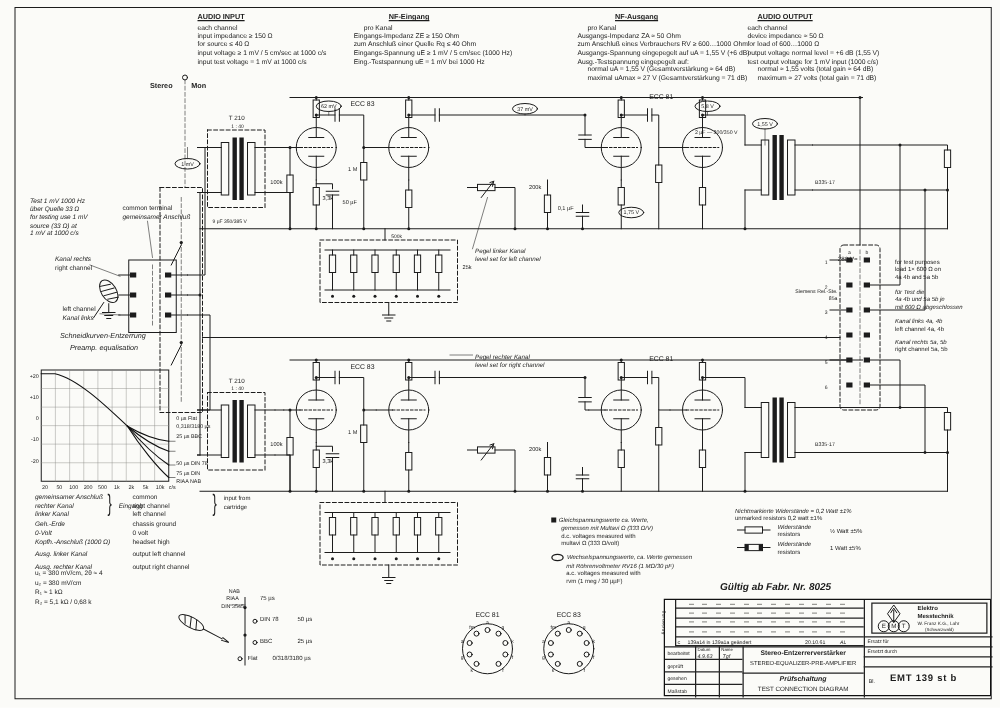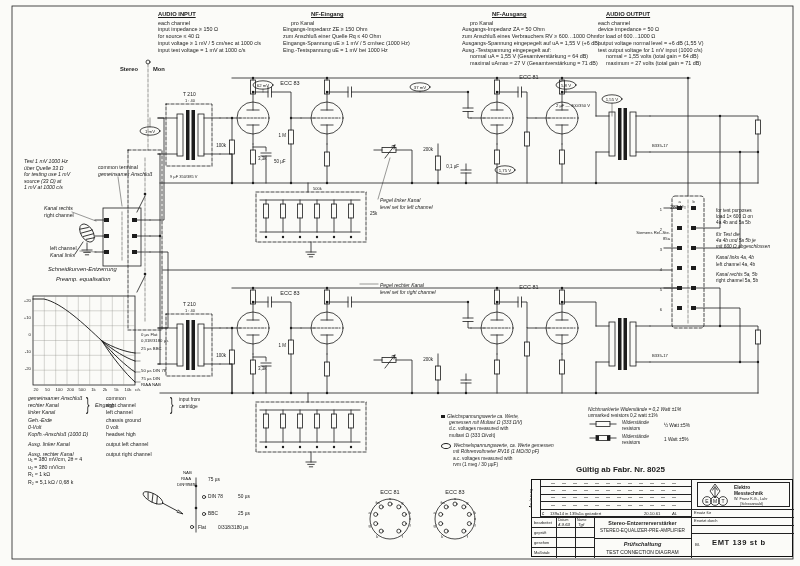--- a/index.html
+++ b/index.html
@@ -548,21 +548,21 @@
   <div class="it">Nichtmarkierte Widerstände = 0,2 Watt ±1%</div>
   <div>unmarked resistors 0,2 watt ±1%</div>
   <span class="tt it" style="left:34px;top:13px">Widerstände</span>
   <span class="tt" style="left:34px;top:19px">resistors</span>
   <span class="tt" style="left:76px;top:16px">½ Watt ±5%</span>
   <span class="tt it" style="left:34px;top:27px">Widerstände</span>
   <span class="tt" style="left:34px;top:33px">resistors</span>
   <span class="tt" style="left:76px;top:30px">1 Watt ±5%</span>
 </div>
 
-<span class="tt" style="left:576px;top:465px;font-size:8px;font-weight:700;">Gültig ab Fabr. Nr. 8025</span>
+<span class="tt" style="left:576px;top:465px;font-size:8px;font-weight:700;font-style:italic">Gültig ab Fabr. Nr. 8025</span>
 
 <div class="tb">
   <div class="rot">Änderung</div>
   <div class="vline" style="left:8px;top:0;height:37px"></div>
   <div class="revrow empty" style="top:0"></div>
   <div class="revrow empty" style="top:7.4px"></div>
   <div class="revrow empty" style="top:14.8px"></div>
   <div class="revrow empty" style="top:22.2px"></div>
   <div class="revrow" style="top:29.6px">
     <span class="cell" style="left:2px;top:1.5px">c</span>

